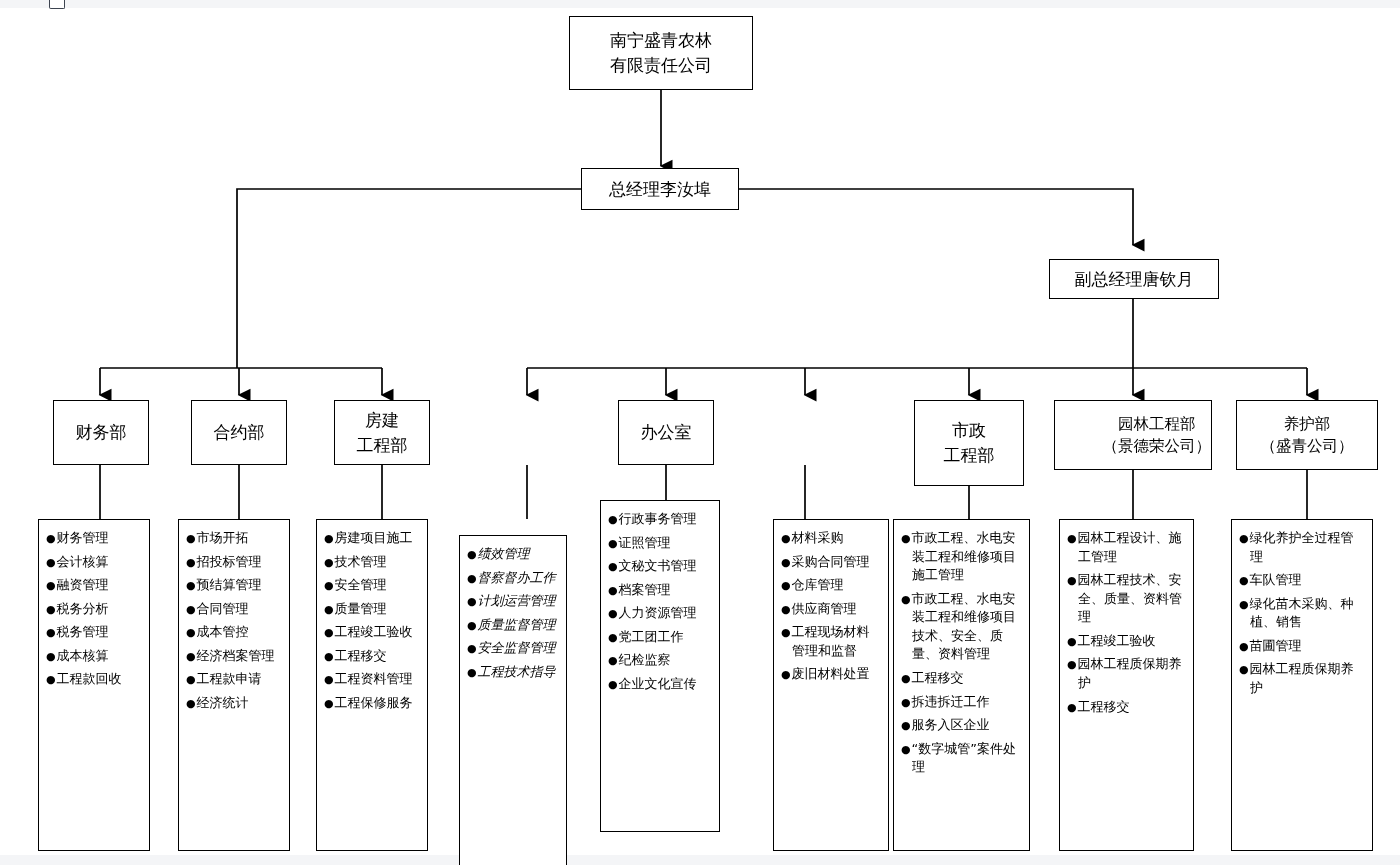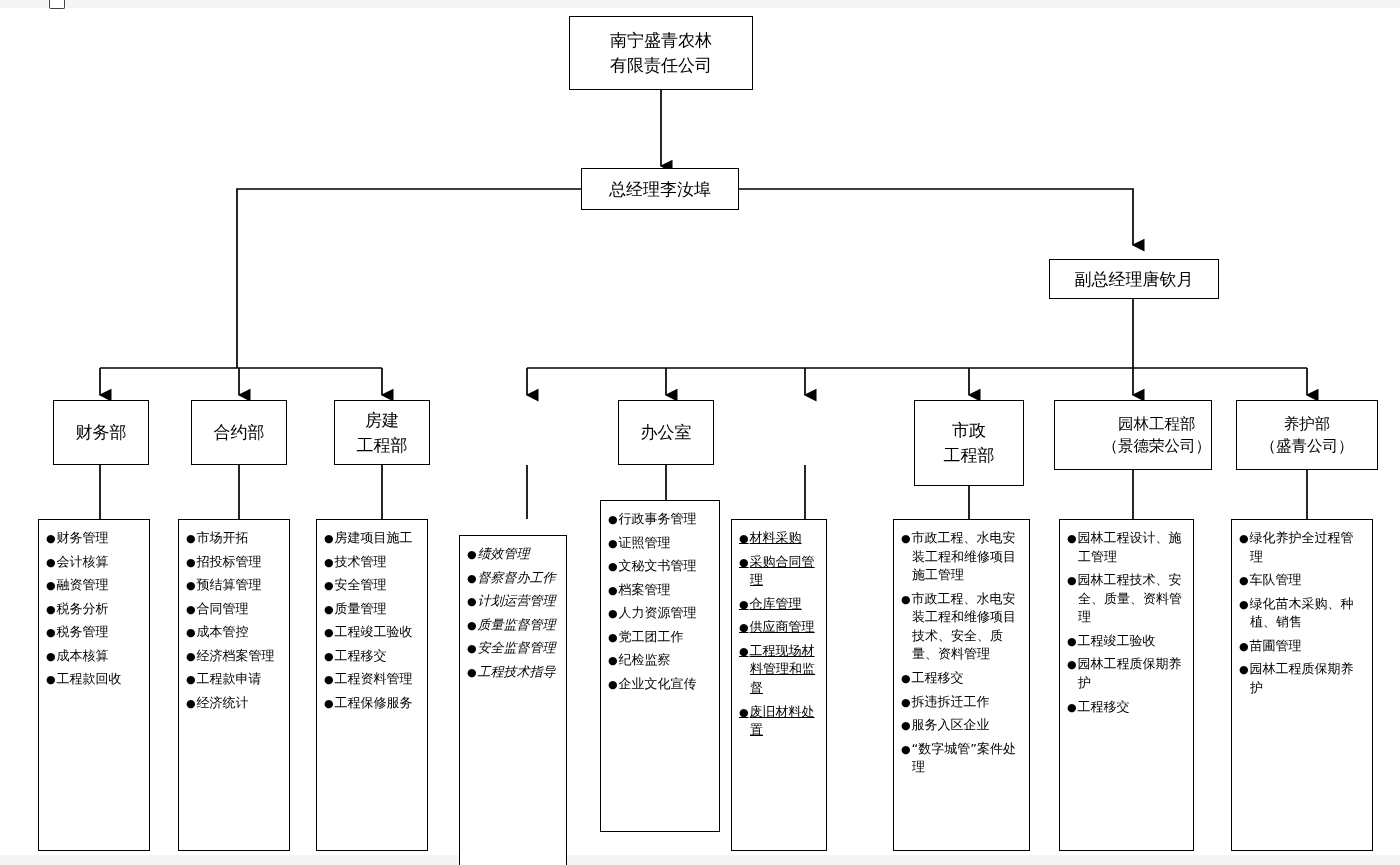--- a/index.html
+++ b/index.html
@@ -236,21 +236,21 @@
     <span class="duty">行政事务管理</span>
     <span class="duty">证照管理</span>
     <span class="duty">文秘文书管理</span>
     <span class="duty">档案管理</span>
     <span class="duty">人力资源管理</span>
     <span class="duty">党工团工作</span>
     <span class="duty">纪检监察</span>
     <span class="duty">企业文化宣传</span>
   </div>
 
-  <div class="duties" style="left:731px; top:519px; width:96px; height:332px;text-decoration:underline;">
+  <div class="duties" style="left:773px; top:519px; width:116px; height:332px;">
     <span class="duty">材料采购</span>
     <span class="duty">采购合同管理</span>
     <span class="duty">仓库管理</span>
     <span class="duty">供应商管理</span>
     <span class="duty">工程现场材料管理和监督</span>
     <span class="duty">废旧材料处置</span>
   </div>
 
   <div class="duties" style="left:893px; top:519px; width:137px; height:332px;">
     <span class="duty">市政工程、水电安装工程和维修项目施工管理</span>

